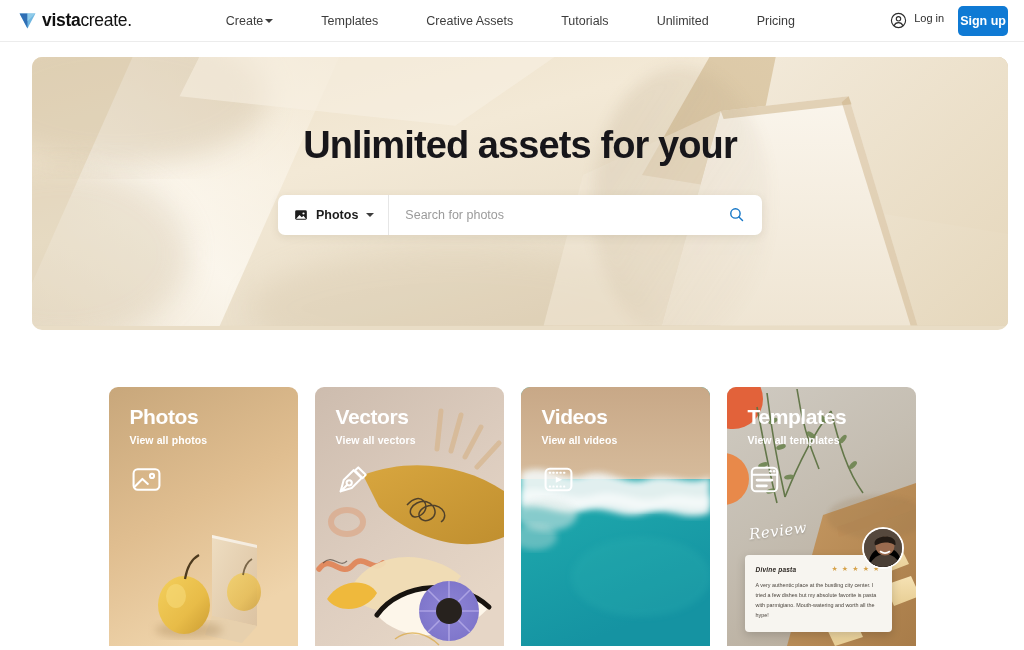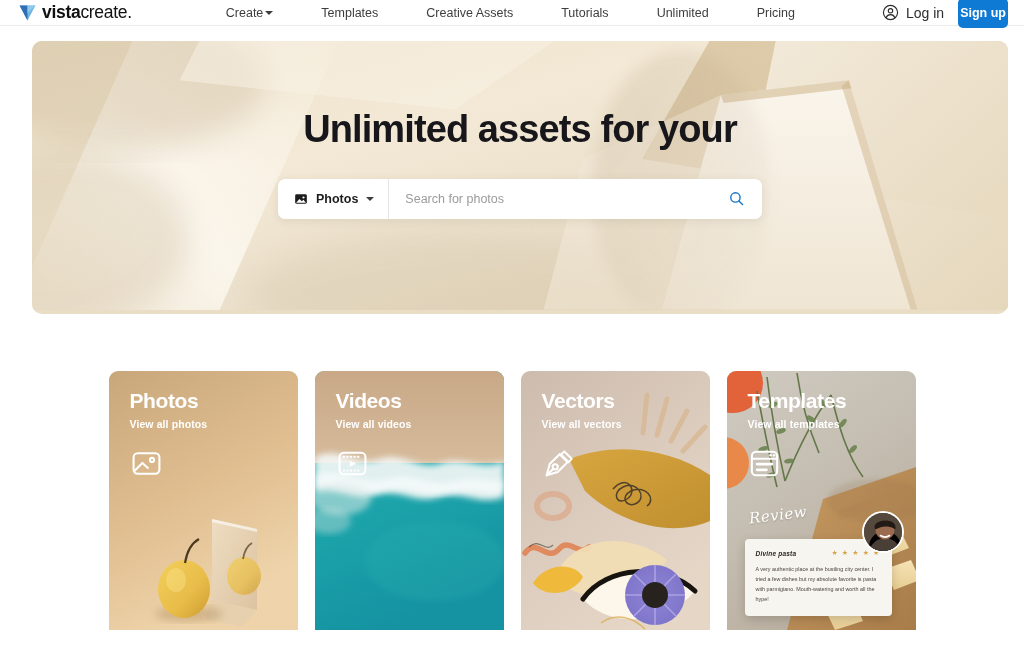--- a/index.html
+++ b/index.html
@@ -8,21 +8,21 @@
     width: 1024px; height: 650px;
     overflow: hidden;
     background: #ffffff;
     font-family: "Liberation Sans", sans-serif;
     -webkit-font-smoothing: antialiased;
   }
 
   
   .header {
     position: relative;
-    height: 26px;
+    height: 42px;
     display: flex;
     align-items: center;
     border-bottom: 1px solid #ececec;
     background: #fff;
     padding: 0 16px 0 18px;
   }
   .logo { display: flex; align-items: center; gap: 5px; cursor: pointer; }
   .logo-mark { width: 19px; height: 19px; display: block; }
   .logo-text { font-size: 17.5px; letter-spacing: -0.3px; color: #111; }
   .logo-text b { font-weight: 700; }
@@ -52,22 +52,22 @@
     display: inline-block;
   }
 
   .header-right {
     margin-left: auto;
     display: flex;
     align-items: center;
     gap: 14px;
   }
   .login {
-    display: flex; align-items: flex-end; gap: 7px;
-    font-size: 14px; color: #2d2d2d; cursor: pointer;
+    display: flex; align-items: flex-start; gap: 7px;
+    font-size: 11px; color: #2d2d2d; cursor: pointer;
   }
   .login svg { display: block; }
   .signup {
     background: #0f7ad4;
     color: #fff;
     font-size: 12.5px;
     font-weight: 700;
     border: none;
     border-radius: 5px;
     padding: 8px 2px;
@@ -404,20 +404,85 @@
           <circle cx="16" cy="9.4" r="1.5"></circle>
           <path d="M3.4 17.2 L9 11.6 L13 15.2" stroke-linecap="round" stroke-linejoin="round"></path>
         </svg>
       </div>
     </div>
   </div>
 
   <div class="card">
     <svg class="card-bg" viewBox="0 0 189 259" preserveAspectRatio="xMidYMid slice">
       <defs>
+        <linearGradient id="vbg" x1="0" y1="0" x2="0.6" y2="1">
+          <stop offset="0%" stop-color="#cdbcae"></stop>
+          <stop offset="60%" stop-color="#ddcdbf"></stop>
+          <stop offset="100%" stop-color="#e6d6c6"></stop>
+        </linearGradient>
+        <linearGradient id="goldsh" x1="0" y1="0" x2="1" y2="1">
+          <stop offset="0%" stop-color="#d8a63f"></stop>
+          <stop offset="100%" stop-color="#c08f2f"></stop>
+        </linearGradient>
+        <radialGradient id="iris" cx="0.5" cy="0.5" r="0.5">
+          <stop offset="0%" stop-color="#8f86d6"></stop>
+          <stop offset="100%" stop-color="#7f76cb"></stop>
+        </radialGradient>
+      </defs>
+      <rect width="189" height="259" fill="url(#vbg)"></rect>
+
+      <path d="M48 88 C96 70 150 78 189 104 L189 150 C146 168 96 150 64 120 Z" fill="url(#goldsh)"></path>
+
+      <g stroke="#d7b893" stroke-width="5" stroke-linecap="round" opacity=".8">
+        <path d="M122 62 L126 24"></path>
+          <path d="M136 64 L146 28"></path>
+          <path d="M150 70 L166 40"></path>
+          <path d="M162 80 L184 56"></path>
+      </g>
+
+      <path d="M92 118 c14-16 26 2 14 10 c-10 7-16-6-4-12 c14-7 24 10 14 16 c-10 6-18-6-6-12 c14-7 26 8 16 15" fill="none" stroke="#3b3128" stroke-width="1.5" opacity=".85"></path>
+
+      <path d="M4 182 c12-16 22 10 34-4 c10-12 20 8 30-2" fill="none" stroke="#e08a5f" stroke-width="5.5" stroke-linecap="round"></path>
+      <path d="M8 176 c10-10 16 6 24-2" fill="none" stroke="#3b3128" stroke-width="1.1" opacity=".6"></path>
+
+      <ellipse cx="32" cy="135" rx="16" ry="12" fill="none" stroke="#dba98b" stroke-width="6" opacity=".75"></ellipse>
+
+      <path d="M34 205 c18-40 74-46 112-16 c-28 40-90 48-112 16 Z" fill="#f0dcb4" opacity=".95"></path>
+
+      <path d="M12 212 c14-22 42-20 50-6 c-10 18-38 22-50 6 Z" fill="#efb93c"></path>
+
+      <path d="M62 228 c24-34 82-36 112-8 c-28 34-86 38-112 8 Z" fill="#fdf6ea"></path>
+      <path d="M62 228 c24-34 82-36 112-8" fill="none" stroke="#17130f" stroke-width="5" stroke-linecap="round"></path>
+      <circle cx="134" cy="224" r="30" fill="url(#iris)"></circle>
+      <g stroke="#b3a9e8" stroke-width="1.6" opacity=".85">
+        <path d="M134 194 L134 254"></path>
+          <path d="M104 224 L164 224"></path>
+        <path d="M113 203 L155 245"></path>
+          <path d="M155 203 L113 245"></path>
+      </g>
+      <circle cx="134" cy="224" r="13" fill="#27221e"></circle>
+      <path d="M80 252 c16-12 34-4 44 6" fill="none" stroke="#d8a63f" stroke-width="1.4" opacity=".7"></path>
+    </svg>
+    <div class="card-content">
+      <div class="card-title">Vectors</div>
+      <div class="card-sub">View all vectors</div>
+      <div class="card-icon">
+        <svg width="33" height="33" viewBox="0 0 24 24" fill="none" stroke="#fff" stroke-width="1.5" stroke-linejoin="round">
+          <path d="M3.4 20.6 L5.6 12.4 L12.8 5.2 L18.6 11 L11.4 18.2 Z"></path>
+          <circle cx="9.6" cy="14.4" r="1.9"></circle>
+          <line x1="8.2" y1="15.8" x2="3.4" y2="20.6" stroke-linecap="round"></line>
+          <path d="M15 3 L17.4 0.8 L22.8 6.2 L20.6 8.6 Z" transform="translate(-1.2,2.4)"></path>
+        </svg>
+      </div>
+    </div>
+  </div>
+
+  <div class="card">
+    <svg class="card-bg" viewBox="0 0 189 259" preserveAspectRatio="xMidYMid slice">
+      <defs>
         <linearGradient id="sea" x1="0" y1="0" x2="0.3" y2="1">
           <stop offset="0%" stop-color="#48c4c0"></stop>
           <stop offset="45%" stop-color="#1ea8ac"></stop>
           <stop offset="100%" stop-color="#1593a2"></stop>
         </linearGradient>
         <linearGradient id="sand" x1="0" y1="0" x2="0" y2="1">
           <stop offset="0%" stop-color="#c8a887"></stop>
           <stop offset="100%" stop-color="#d6bb9b"></stop>
         </linearGradient>
         <filter id="fblur">
@@ -453,85 +518,20 @@
             <rect x="15.4" y="16.4" width="1.5" height="1.5" rx=".4"></rect>
           </g>
         </svg>
       </div>
     </div>
   </div>
 
   <div class="card">
     <svg class="card-bg" viewBox="0 0 189 259" preserveAspectRatio="xMidYMid slice">
       <defs>
-        <linearGradient id="vbg" x1="0" y1="0" x2="0.6" y2="1">
-          <stop offset="0%" stop-color="#cdbcae"></stop>
-          <stop offset="60%" stop-color="#ddcdbf"></stop>
-          <stop offset="100%" stop-color="#e6d6c6"></stop>
-        </linearGradient>
-        <linearGradient id="goldsh" x1="0" y1="0" x2="1" y2="1">
-          <stop offset="0%" stop-color="#d8a63f"></stop>
-          <stop offset="100%" stop-color="#c08f2f"></stop>
-        </linearGradient>
-        <radialGradient id="iris" cx="0.5" cy="0.5" r="0.5">
-          <stop offset="0%" stop-color="#8f86d6"></stop>
-          <stop offset="100%" stop-color="#7f76cb"></stop>
-        </radialGradient>
-      </defs>
-      <rect width="189" height="259" fill="url(#vbg)"></rect>
-
-      <path d="M48 88 C96 70 150 78 189 104 L189 150 C146 168 96 150 64 120 Z" fill="url(#goldsh)"></path>
-
-      <g stroke="#d7b893" stroke-width="5" stroke-linecap="round" opacity=".8">
-        <path d="M122 62 L126 24"></path>
-          <path d="M136 64 L146 28"></path>
-          <path d="M150 70 L166 40"></path>
-          <path d="M162 80 L184 56"></path>
-      </g>
-
-      <path d="M92 118 c14-16 26 2 14 10 c-10 7-16-6-4-12 c14-7 24 10 14 16 c-10 6-18-6-6-12 c14-7 26 8 16 15" fill="none" stroke="#3b3128" stroke-width="1.5" opacity=".85"></path>
-
-      <path d="M4 182 c12-16 22 10 34-4 c10-12 20 8 30-2" fill="none" stroke="#e08a5f" stroke-width="5.5" stroke-linecap="round"></path>
-      <path d="M8 176 c10-10 16 6 24-2" fill="none" stroke="#3b3128" stroke-width="1.1" opacity=".6"></path>
-
-      <ellipse cx="32" cy="135" rx="16" ry="12" fill="none" stroke="#dba98b" stroke-width="6" opacity=".75"></ellipse>
-
-      <path d="M34 205 c18-40 74-46 112-16 c-28 40-90 48-112 16 Z" fill="#f0dcb4" opacity=".95"></path>
-
-      <path d="M12 212 c14-22 42-20 50-6 c-10 18-38 22-50 6 Z" fill="#efb93c"></path>
-
-      <path d="M62 228 c24-34 82-36 112-8 c-28 34-86 38-112 8 Z" fill="#fdf6ea"></path>
-      <path d="M62 228 c24-34 82-36 112-8" fill="none" stroke="#17130f" stroke-width="5" stroke-linecap="round"></path>
-      <circle cx="134" cy="224" r="30" fill="url(#iris)"></circle>
-      <g stroke="#b3a9e8" stroke-width="1.6" opacity=".85">
-        <path d="M134 194 L134 254"></path>
-          <path d="M104 224 L164 224"></path>
-        <path d="M113 203 L155 245"></path>
-          <path d="M155 203 L113 245"></path>
-      </g>
-      <circle cx="134" cy="224" r="13" fill="#27221e"></circle>
-      <path d="M80 252 c16-12 34-4 44 6" fill="none" stroke="#d8a63f" stroke-width="1.4" opacity=".7"></path>
-    </svg>
-    <div class="card-content">
-      <div class="card-title">Vectors</div>
-      <div class="card-sub">View all vectors</div>
-      <div class="card-icon">
-        <svg width="33" height="33" viewBox="0 0 24 24" fill="none" stroke="#fff" stroke-width="1.5" stroke-linejoin="round">
-          <path d="M3.4 20.6 L5.6 12.4 L12.8 5.2 L18.6 11 L11.4 18.2 Z"></path>
-          <circle cx="9.6" cy="14.4" r="1.9"></circle>
-          <line x1="8.2" y1="15.8" x2="3.4" y2="20.6" stroke-linecap="round"></line>
-          <path d="M15 3 L17.4 0.8 L22.8 6.2 L20.6 8.6 Z" transform="translate(-1.2,2.4)"></path>
-        </svg>
-      </div>
-    </div>
-  </div>
-
-  <div class="card">
-    <svg class="card-bg" viewBox="0 0 189 259" preserveAspectRatio="xMidYMid slice">
-      <defs>
         <linearGradient id="tbg" x1="0" y1="0" x2="0.5" y2="1">
           <stop offset="0%" stop-color="#cfcac1"></stop>
           <stop offset="50%" stop-color="#c5beb2"></stop>
           <stop offset="100%" stop-color="#b9ae9e"></stop>
         </linearGradient>
         <linearGradient id="board" x1="0" y1="0" x2="1" y2="1">
           <stop offset="0%" stop-color="#c79a63"></stop>
           <stop offset="100%" stop-color="#a87c49"></stop>
         </linearGradient>
         <linearGradient id="cheese" x1="0" y1="0" x2="0" y2="1">

